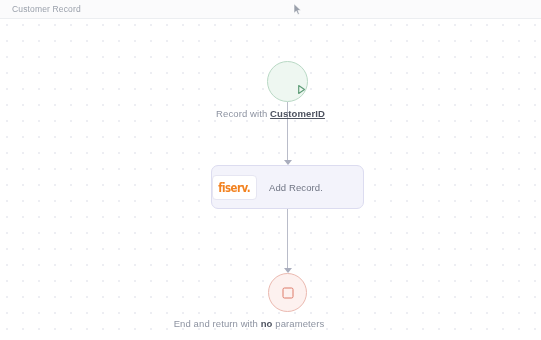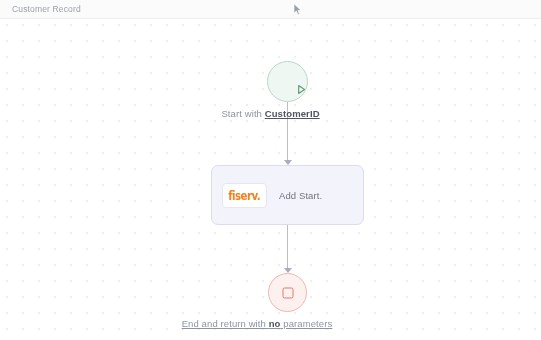--- a/index.html
+++ b/index.html
@@ -109,28 +109,27 @@
     letter-spacing: 0.1px;
   }
   .node-start-label b { color: #4e5360; font-weight: bold; text-decoration: underline; }
 
   
   .node-action {
     position: absolute;
     left: 211px;
     top: 146px;
     width: 153px;
-    height: 60px;
+    height: 44px;
     border-radius: 7px;
     background: #f3f3fb;
     border: 1px solid #dcdcf0;
     box-sizing: border-box;
     display: flex;
     align-items: center;
-    padding-left: 10px;
   }
   .logo-chip {
     width: 45px;
     height: 25px;
     background: #ffffff;
     border: 1px solid #e6e6f2;
     border-radius: 4px;
     box-sizing: border-box;
     display: flex;
     align-items: center;
@@ -171,29 +170,28 @@
     top: 50%;
     transform: translate(-50%, -50%);
     width: 11px;
     height: 11px;
     border: 1.4px solid #dd7a68;
     border-radius: 2px;
     box-sizing: border-box;
   }
   .node-end-label {
     position: absolute;
-    left: 8px;
+    left: 0;
     top: 298px;
     width: 498px;
     text-align: center;
     font-size: 9.5px;
     line-height: 13px;
     color: #8d93a1;
     letter-spacing: 0.1px;
-    text-decoration: underline;
   }
   .node-end-label b { color: #4e5360; font-weight: bold; }
 
   
   .cursor {
     position: absolute;
     left: 293px;
     top: 2px;
     width: 10px;
     height: 13px;
@@ -218,28 +216,28 @@
     <div class="edge-arrow gray" style="left:283.5px; top:249px;"></div>
 
     <div class="node-start">
       <span class="play-icon">
         <svg width="15" height="15" viewBox="0 0 15 15">
           <path d="M5.2 3.6 L11 7.5 L5.2 11.4 Z" fill="none" stroke="#5f9d78" stroke-width="1.2" stroke-linejoin="round"></path>
         </svg>
       </span>
     </div>
     <div class="node-start-label">
-      <span>Start with </span><b>CustomerID</b>
+      <span>Record with </span><b>CustomerID</b>
     </div>
 
     <div class="node-action">
       <div class="logo-chip">
         <span class="logo-text">fiserv.</span>
       </div>
-      <span class="node-action-label">Add Start.</span>
+      <span class="node-action-label">Add Record.</span>
     </div>
 
     <div class="node-end">
       <span class="stop-icon"></span>
     </div>
     <div class="node-end-label">
       <span>End and return with </span><b>no</b><span> parameters</span>
     </div>
 
   </div>

